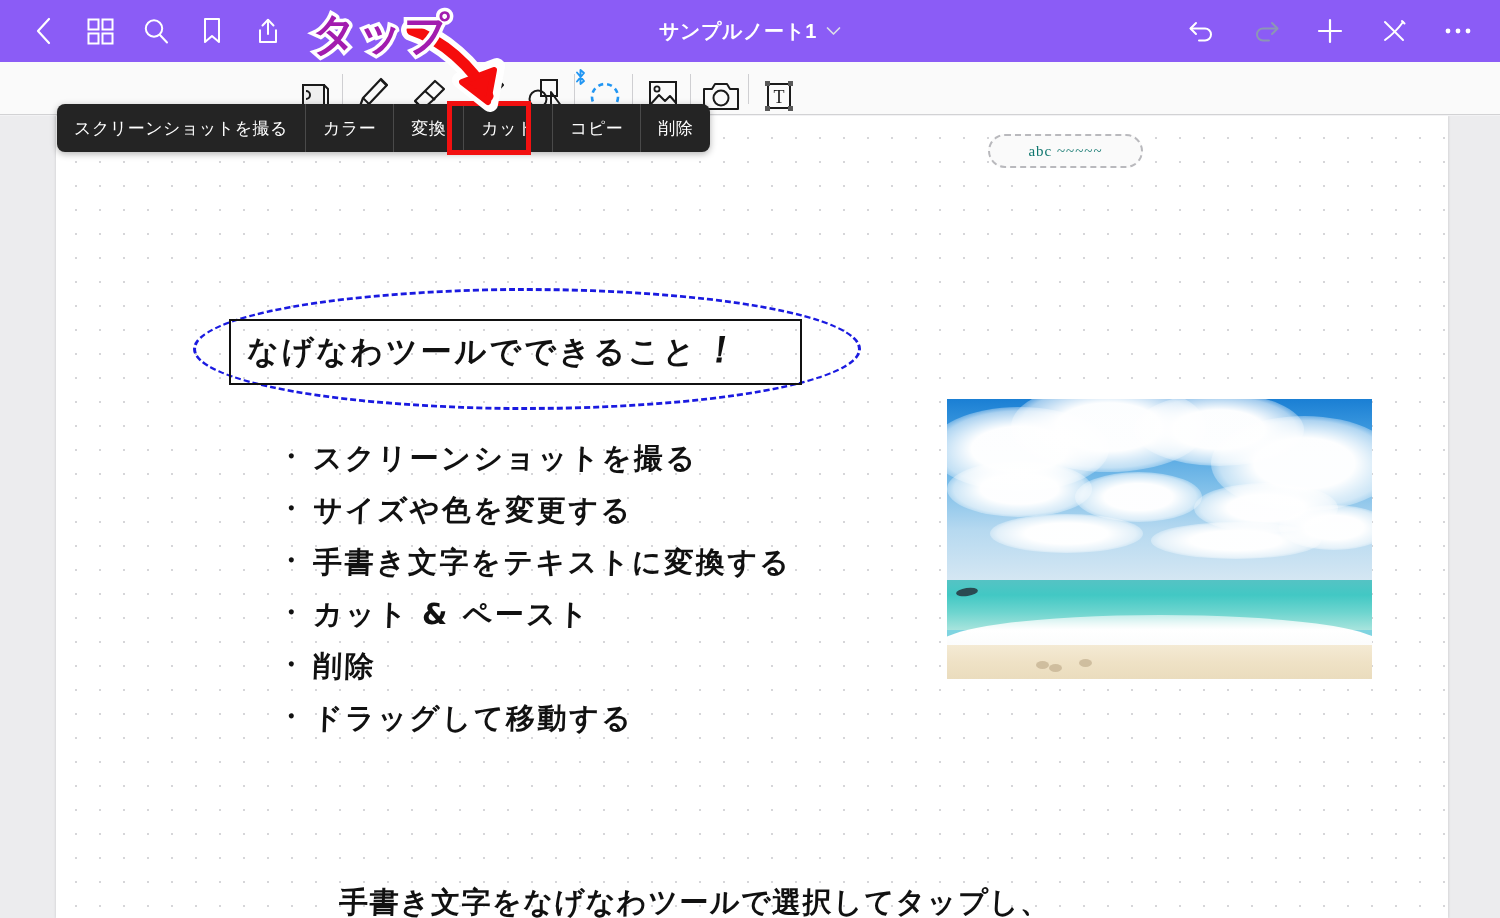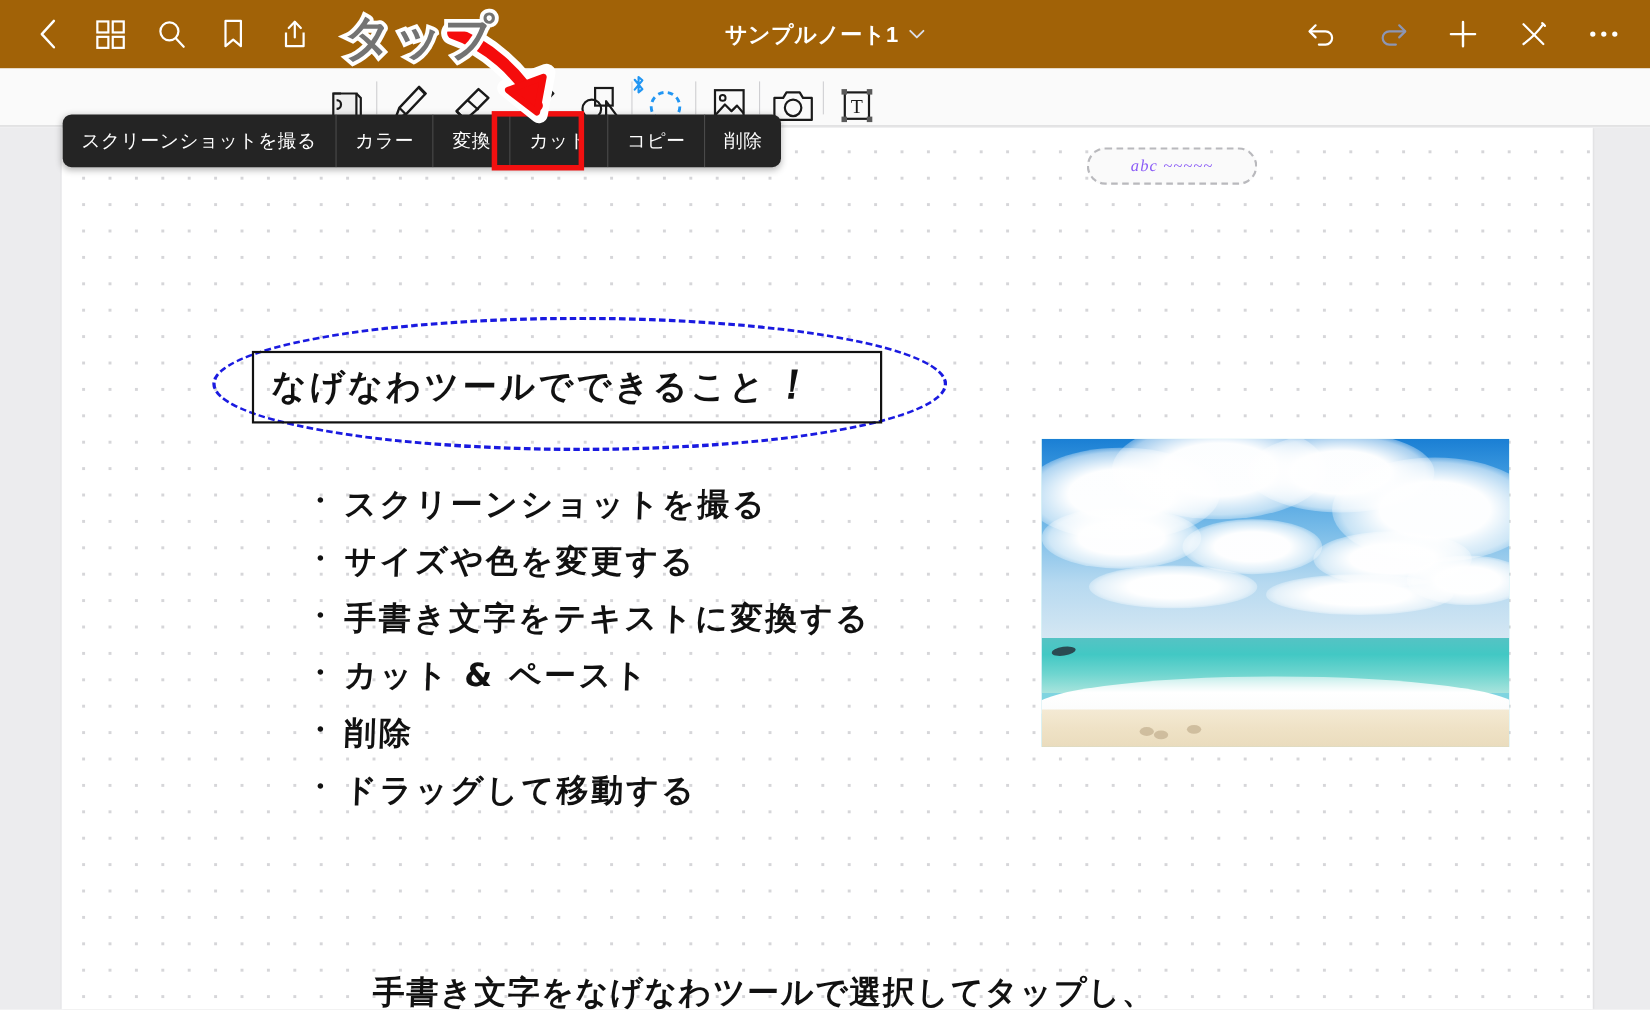--- a/index.html
+++ b/index.html
@@ -17,21 +17,21 @@
     height: 918px;
     overflow: hidden;
     background: #f2f2f4;
   }
 
   
   .navbar {
     position: absolute;
     left: 0; top: 0;
     width: 1500px; height: 62px;
-    background: #a16207;
+    background: #8b5cf6;
     display: flex;
     align-items: center;
     z-index: 40;
   }
   .nav-left {
     display: flex;
     align-items: center;
     gap: 0px;
     padding-left: 16px;
   }
@@ -103,23 +103,22 @@
     position: absolute;
     left: 988px; top: 72px;
     width: 155px; height: 34px;
     border: 2px dashed #b9b9bd;
     border-radius: 17px;
     display: flex; align-items: center; justify-content: center;
     background: #fafafa;
   }
   .txt-placeholder span {
     font-family: "Liberation Serif", "DejaVu Serif", serif;
-    font-style: italic;
     font-size: 15px;
-    color: #8b5cf6;
+    color: #0f766e;
     letter-spacing: 1px;
   }
 
   
   .canvas-area {
     position: absolute;
     left: 0; top: 116px;
     width: 1500px; height: 802px;
     background: #ececee;
     overflow: hidden;
@@ -294,21 +293,21 @@
     z-index: 55;
     pointer-events: none;
   }
 
   
   .anno-tap {
     position: absolute;
     left: 312px; top: 5px;
     font-size: 44px;
     font-weight: 900;
-    color: #737373;
+    color: #a21caf;
     letter-spacing: 1px;
     z-index: 60;
     -webkit-text-stroke: 7px #ffffff;
     paint-order: stroke fill;
     font-family: "DejaVu Sans", sans-serif;
   }
   .anno-arrow {
     position: absolute;
     left: 400px; top: 18px;
     width: 140px; height: 95px;

